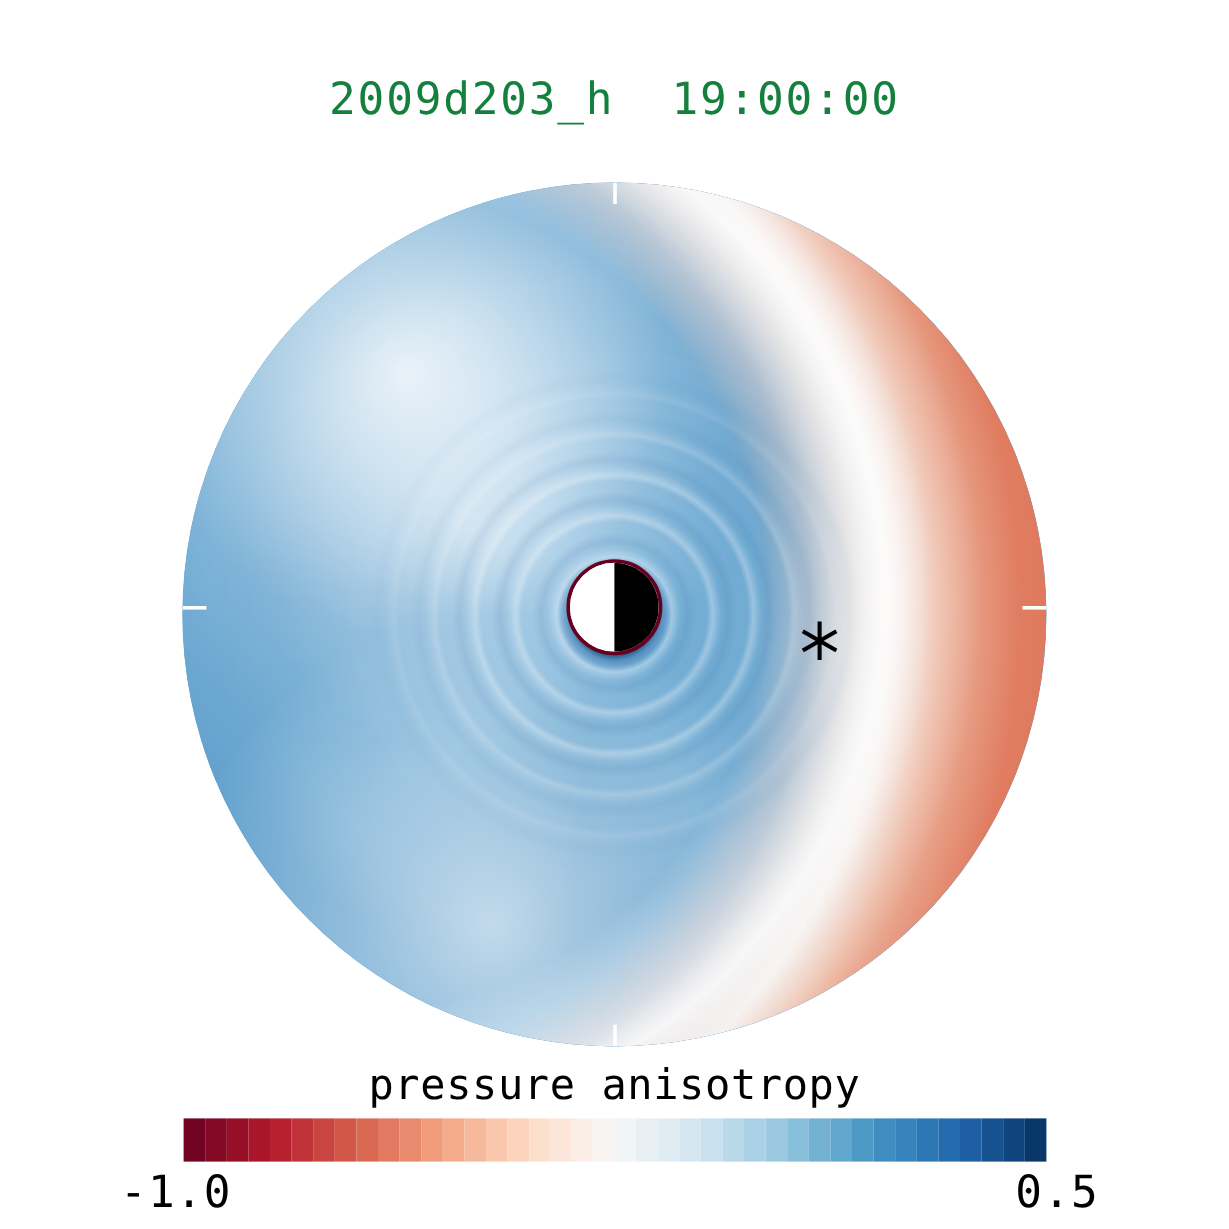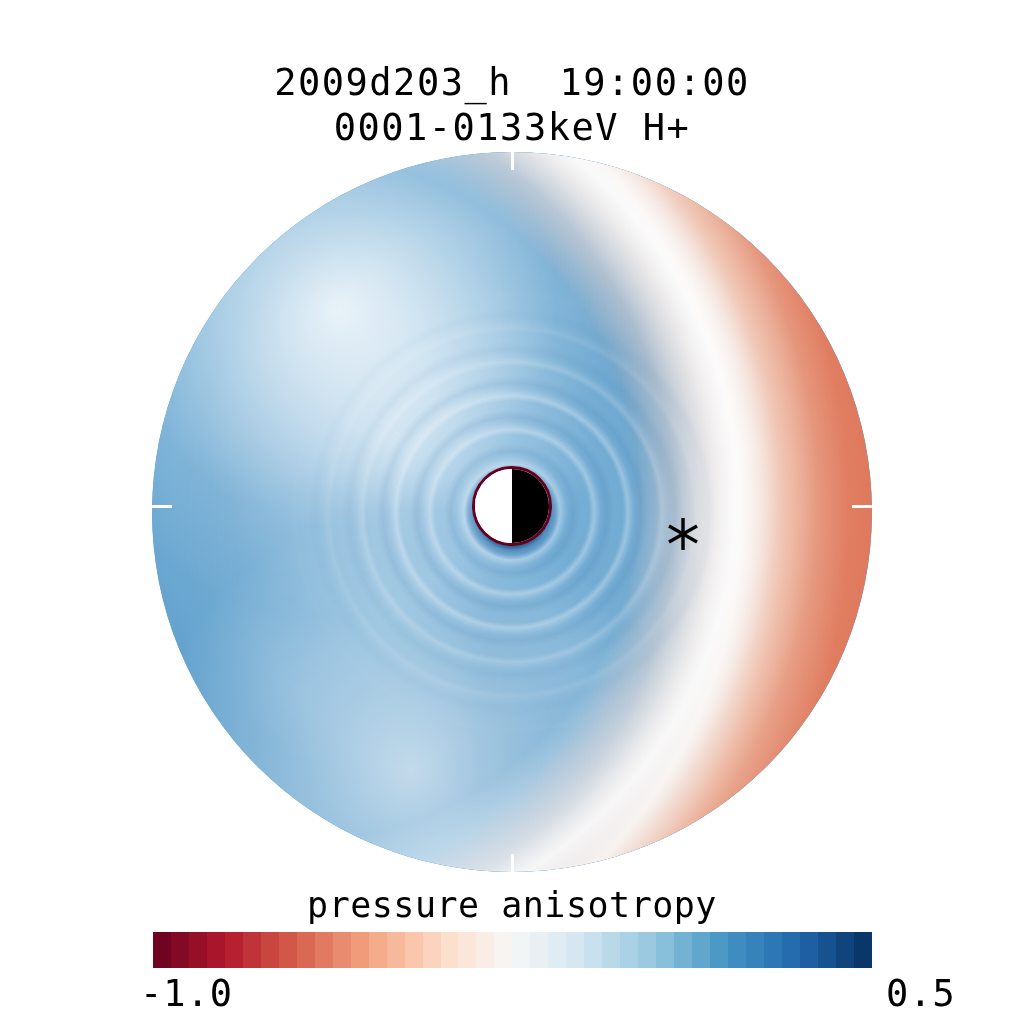--- a/index.html
+++ b/index.html
@@ -19,21 +19,21 @@
   
   #title-block {
     position: absolute;
     left: 0;
     top: 60px;
     width: 1024px;
     text-align: center;
     pointer-events: none;
   }
   .title-line {
-    color: #000000;
+    color: #15803d;
     font-family: "DejaVu Sans Mono", monospace;
     font-size: 37px;
     line-height: 45px;
     letter-spacing: 1.5px;
     white-space: pre;
   }
 
   
   #plot-area {
     position: absolute;
@@ -217,31 +217,29 @@
     flex: 1 1 auto;
   }
   .cbar-tick-label {
     position: absolute;
     top: 972px;
     color: #000000;
     font-family: "DejaVu Sans Mono", monospace;
     font-size: 37px;
     letter-spacing: 1px;
     white-space: pre;
-    margin-left: 40px;
   }
   #cbar-min { left: 100px; }
   #cbar-max { left: 846px; }
 </style>
 </head>
 <body>
 
 <div id="title-block">
   <div class="title-line">2009d203_h  19:00:00</div>
-  <div class="title-line">0001-0133keV H+</div>
 </div>
 
 <div id="plot-area">
   <div id="polar-disk">
     <div class="layer" id="field-base"></div>
     <div class="layer" id="field-streaks"></div>
     <div class="layer" id="field-wash-ul"></div>
     <div class="layer" id="field-wash-ll"></div>
     <div class="layer" id="field-red"></div>
     <div class="layer" id="field-white"></div>

